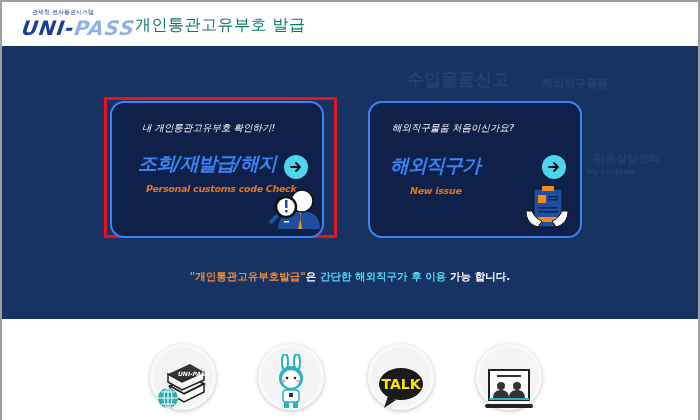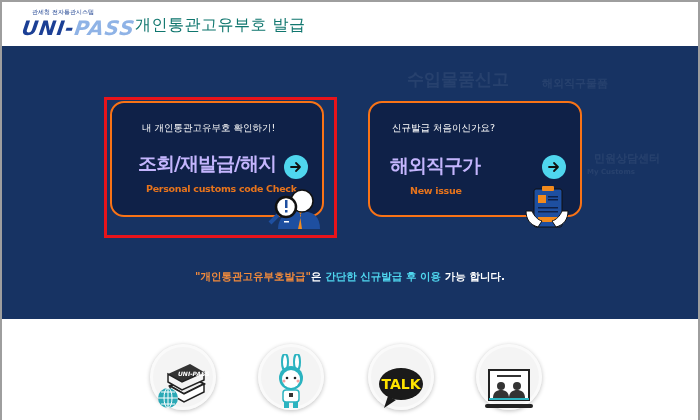--- a/index.html
+++ b/index.html
@@ -8,26 +8,26 @@
   .header { position:absolute; left:0; top:0; width:696px; height:44px; background:#fff; }
   .logo { position:absolute; left:20px; top:6px; width:96px; height:36px; }
   .logo-sub { position:absolute; left:10px; top:0; font-size:6px; color:#1a3f8f; letter-spacing:0; white-space:nowrap; }
   .logo-main { position:absolute; left:0; top:8px; font-family:"DejaVu Sans", sans-serif; font-weight:bold; font-style:italic; font-size:20px; color:#1b3f95; letter-spacing:1px; white-space:nowrap; transform:skewX(-8deg); }
   .logo-main .pass { color:#8fb3e6; }
   .page-title { position:absolute; left:120px; top:13px; font-size:16px; color:#0f766e; letter-spacing:0.5px; white-space:nowrap;margin-left:13px; }
 
   .band { position:absolute; left:0; top:44px; width:696px; height:273px; background:#173363; }
   .bg-word { position:absolute; color:rgba(255,255,255,0.07); white-space:nowrap; font-weight:bold; }
 
-  .card { position:absolute; width:214px; height:116px; border:2px solid #f97316; border-radius:14px; background:#0f2148; box-sizing:border-box; }
+  .card { position:absolute; width:214px; height:137px; border:2px solid #3b82f6; border-radius:14px; background:#0f2148; box-sizing:border-box;font-style:italic; }
   .card-1 { left:108px; top:55px; }
   .card-2 { left:366px; top:55px; }
   .highlight { position:absolute; left:102px; top:51px; width:233px; height:141px; border:3px solid #e8141b; box-sizing:border-box; }
   .card-sub { position:absolute; color:#ffffff; font-size:9.5px; line-height:13px; white-space:nowrap; }
-  .card-title { position:absolute; color:#c4b5fd; font-size:19px; font-weight:bold; letter-spacing:-1px; white-space:nowrap; }
+  .card-title { position:absolute; color:#3b82f6; font-size:19px; font-weight:bold; letter-spacing:-1px; white-space:nowrap; }
   .card-en { position:absolute; color:#e8741c; font-size:9.5px; font-weight:bold; white-space:nowrap; letter-spacing:-0.3px; }
   .arrow-btn { position:absolute; width:24px; height:24px; border-radius:50%; background:#4fd6ee; display:flex; align-items:center; justify-content:center; cursor:pointer; }
   .arrow-btn svg { width:14px; height:14px; }
 
   .notice { position:absolute; left:0; top:224px; width:696px; text-align:center; font-size:10.5px; color:#ffffff; font-weight:bold; white-space:nowrap; }
   .notice .orange { color:#f08a3c; }
   .notice .cyan { color:#4fd6ee; }
 
   .circle { position:absolute; top:342px; width:66px; height:66px; border-radius:50%; background:#f4f4f4; box-shadow:0 1px 4px rgba(0,0,0,0.25), inset 0 0 0 3px #fafafa; display:flex; align-items:flex-end; justify-content:center; cursor:pointer; }
   .c1 { left:148px; } .c2 { left:256px; } .c3 { left:366px; } .c4 { left:474px; }
@@ -67,21 +67,21 @@
         <circle cx="38" cy="18" r="11" fill="#fff" stroke="#111" stroke-width="1.5"></circle>
         <line x1="6" y1="40" x2="14" y2="32" stroke="#1e4fa0" stroke-width="4"></line>
         <circle cx="22" cy="24" r="10" fill="#fff" stroke="#111" stroke-width="2.5"></circle>
         <rect x="21" y="17" width="2.5" height="8" fill="#1e4fa0"></rect>
         <rect x="21" y="27" width="2.5" height="2.5" fill="#1e4fa0"></rect>
         <rect x="20" y="38" width="5" height="1.5" fill="#fff"></rect>
       </svg>
     </div>
 
     <div class="card card-2">
-      <span class="card-sub" style="left:22px;top:18px;">신규발급 처음이신가요?</span>
+      <span class="card-sub" style="left:22px;top:18px;">해외직구물품 처음이신가요?</span>
       <span class="card-title" style="left:20px;top:50px;">해외직구가</span>
       <span class="card-en" style="left:20px;top:82px;margin-left:20px;">New issue</span>
       <div class="arrow-btn" style="left:172px;top:52px;">
         <svg viewBox="0 0 14 14">
             <path d="M2 7h9M7 3l4 4-4 4" stroke="#111" stroke-width="1.8" fill="none" stroke-linecap="round" stroke-linejoin="round"></path>
           </svg>
       </div>
       <svg style="position:absolute;left:150px;top:82px;" width="54" height="44" viewBox="0 0 54 44">
         <rect x="14" y="4" width="28" height="38" rx="2" fill="#1e4fa0" stroke="#111" stroke-width="1"></rect>
         <rect x="22" y="1" width="12" height="5" rx="1" fill="#f28a1d"></rect>
@@ -90,21 +90,21 @@
         <rect x="28" y="14" width="10" height="1.5" fill="#0f2148"></rect>
         <rect x="18" y="22" width="20" height="1.5" fill="#0f2148"></rect>
         <rect x="18" y="26" width="20" height="1.5" fill="#0f2148"></rect>
         <rect x="18" y="32" width="20" height="5" fill="#f28a1d"></rect>
         <path d="M6 26c0 8 4 14 12 16l4-6c-4-1-8-5-10-10z" fill="#fff" stroke="#111" stroke-width="1"></path>
         <path d="M48 26c0 8-4 14-12 16l-4-6c4-1 8-5 10-10z" fill="#fff" stroke="#111" stroke-width="1"></path>
       </svg>
     </div>
 
     <div class="notice">
-      <span class="orange">"개인통관고유부호발급"</span><span>은 </span><span class="cyan">간단한 신규발급 후 이용</span><span> 가능 합니다.</span>
+      <span class="orange">"개인통관고유부호발급"</span><span>은 </span><span class="cyan">간단한 해외직구가 후 이용</span><span> 가능 합니다.</span>
     </div>
   </div>
 
   <div class="circle c1">
     <svg width="54" height="50" viewBox="0 0 54 50">
       <path d="M14 26l20-10 14 8-20 10z" fill="#eee" stroke="#222" stroke-width="2"></path>
       <path d="M14 26v8l14 8 20-10v-8l-20 10z" fill="#fff" stroke="#222" stroke-width="1.5"></path>
       <path d="M12 14l22-10 14 8-22 10z" fill="#333"></path>
       <path d="M12 14v8l14 8 22-10v-8l-22 10z" fill="#f4f4f4" stroke="#222" stroke-width="1.5"></path>
       <text x="22" y="16" font-size="6" font-weight="bold" fill="#fff" font-family="DejaVu Sans, sans-serif" font-style="italic">UNI-PASS</text>

